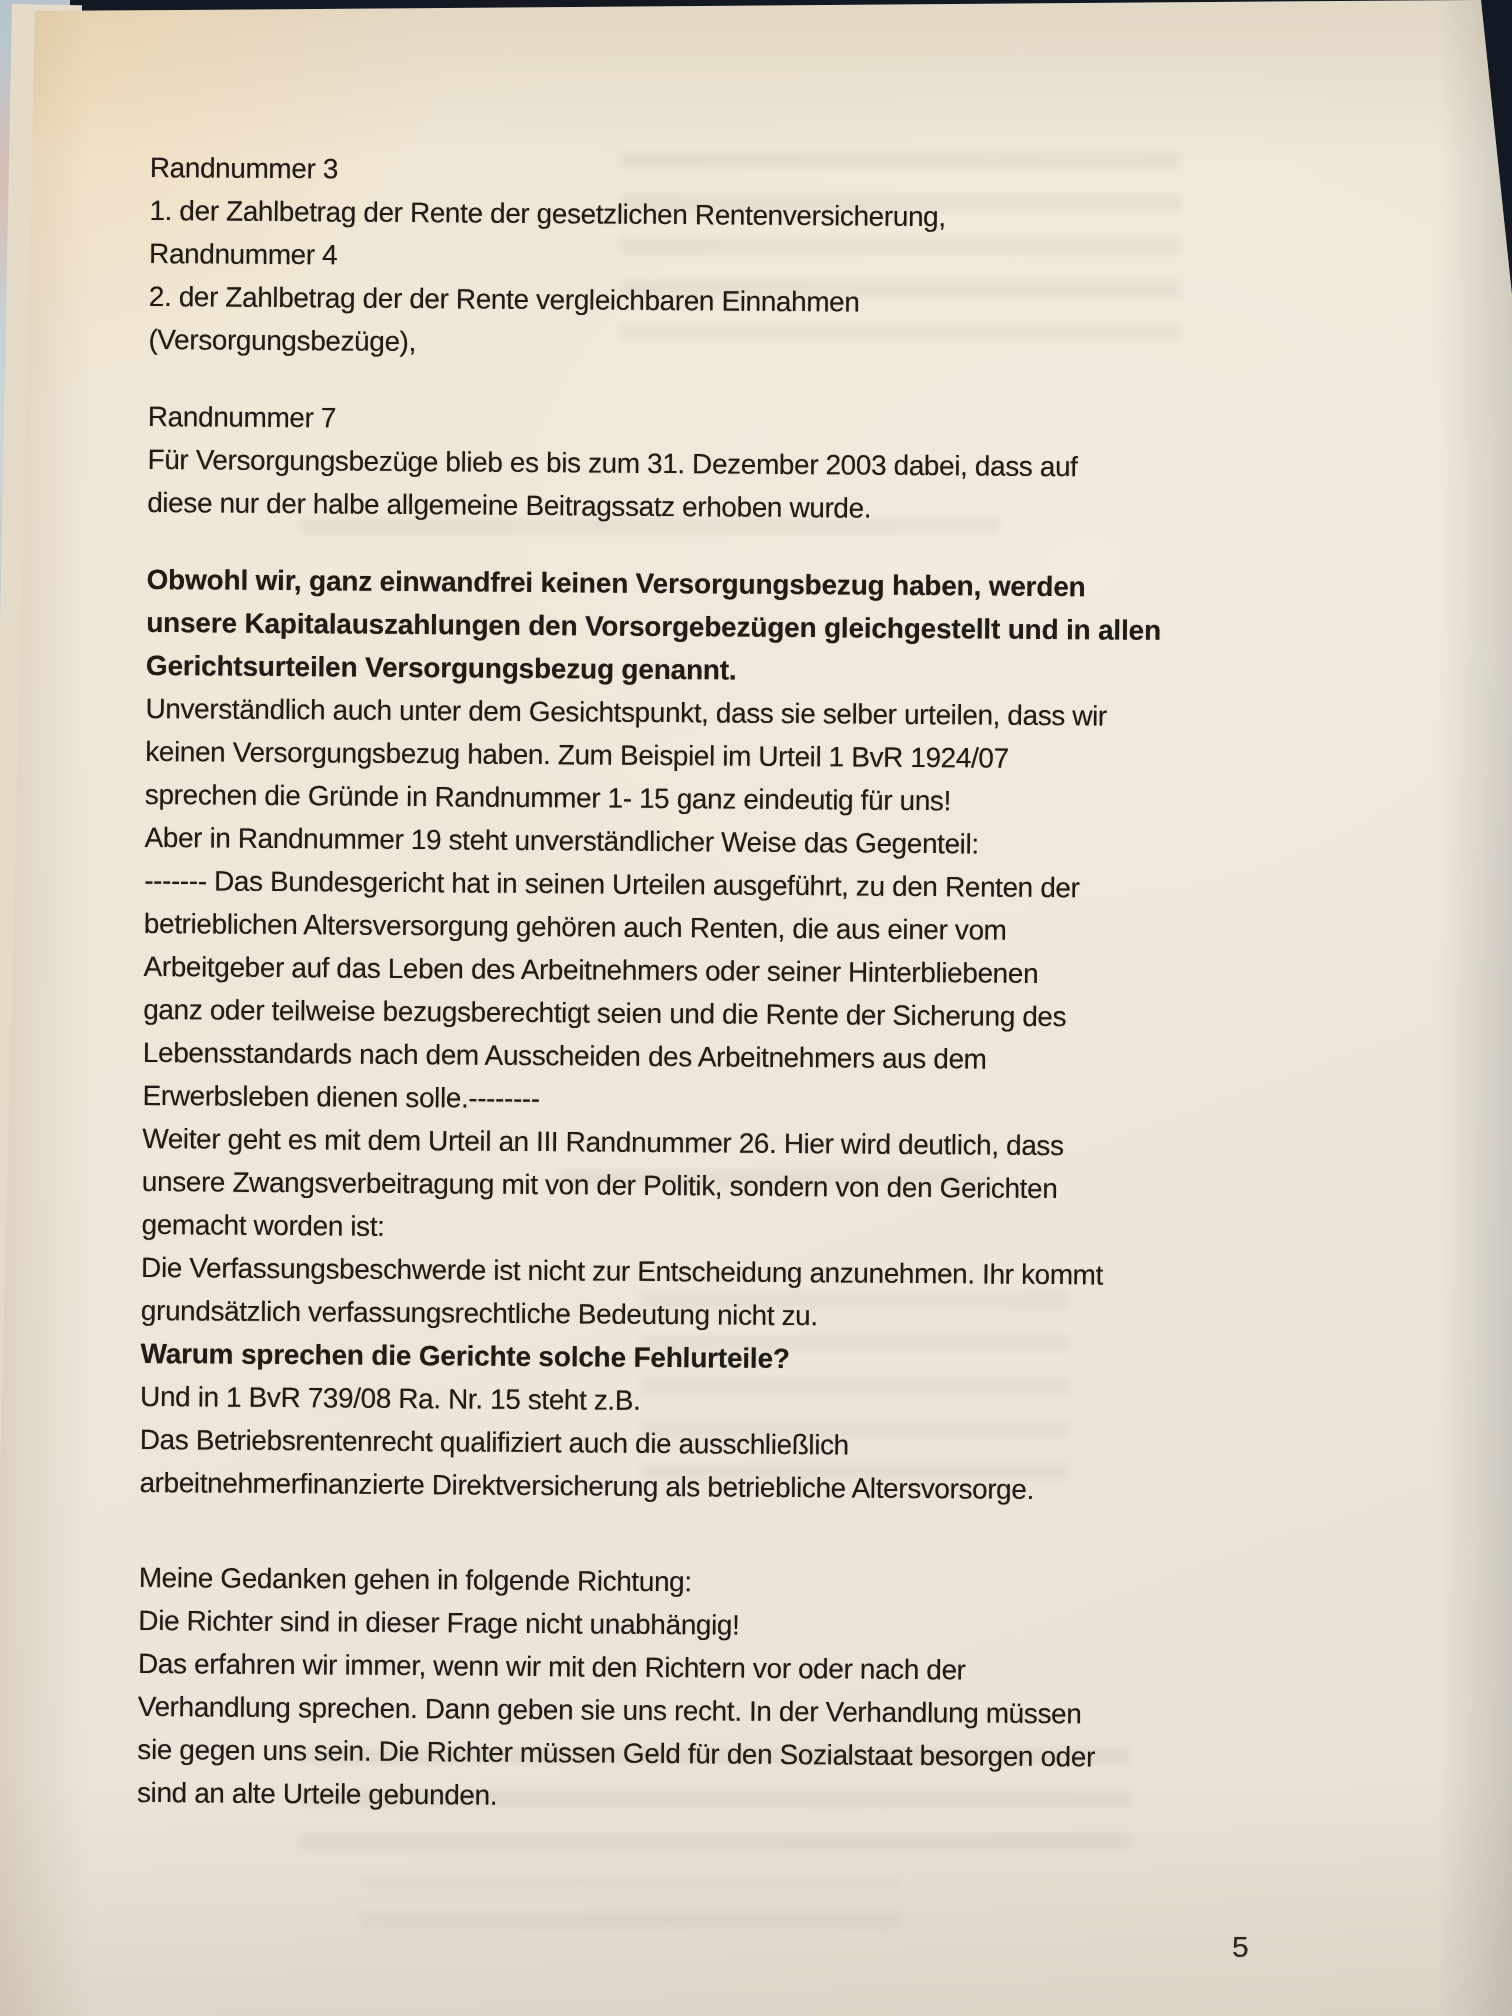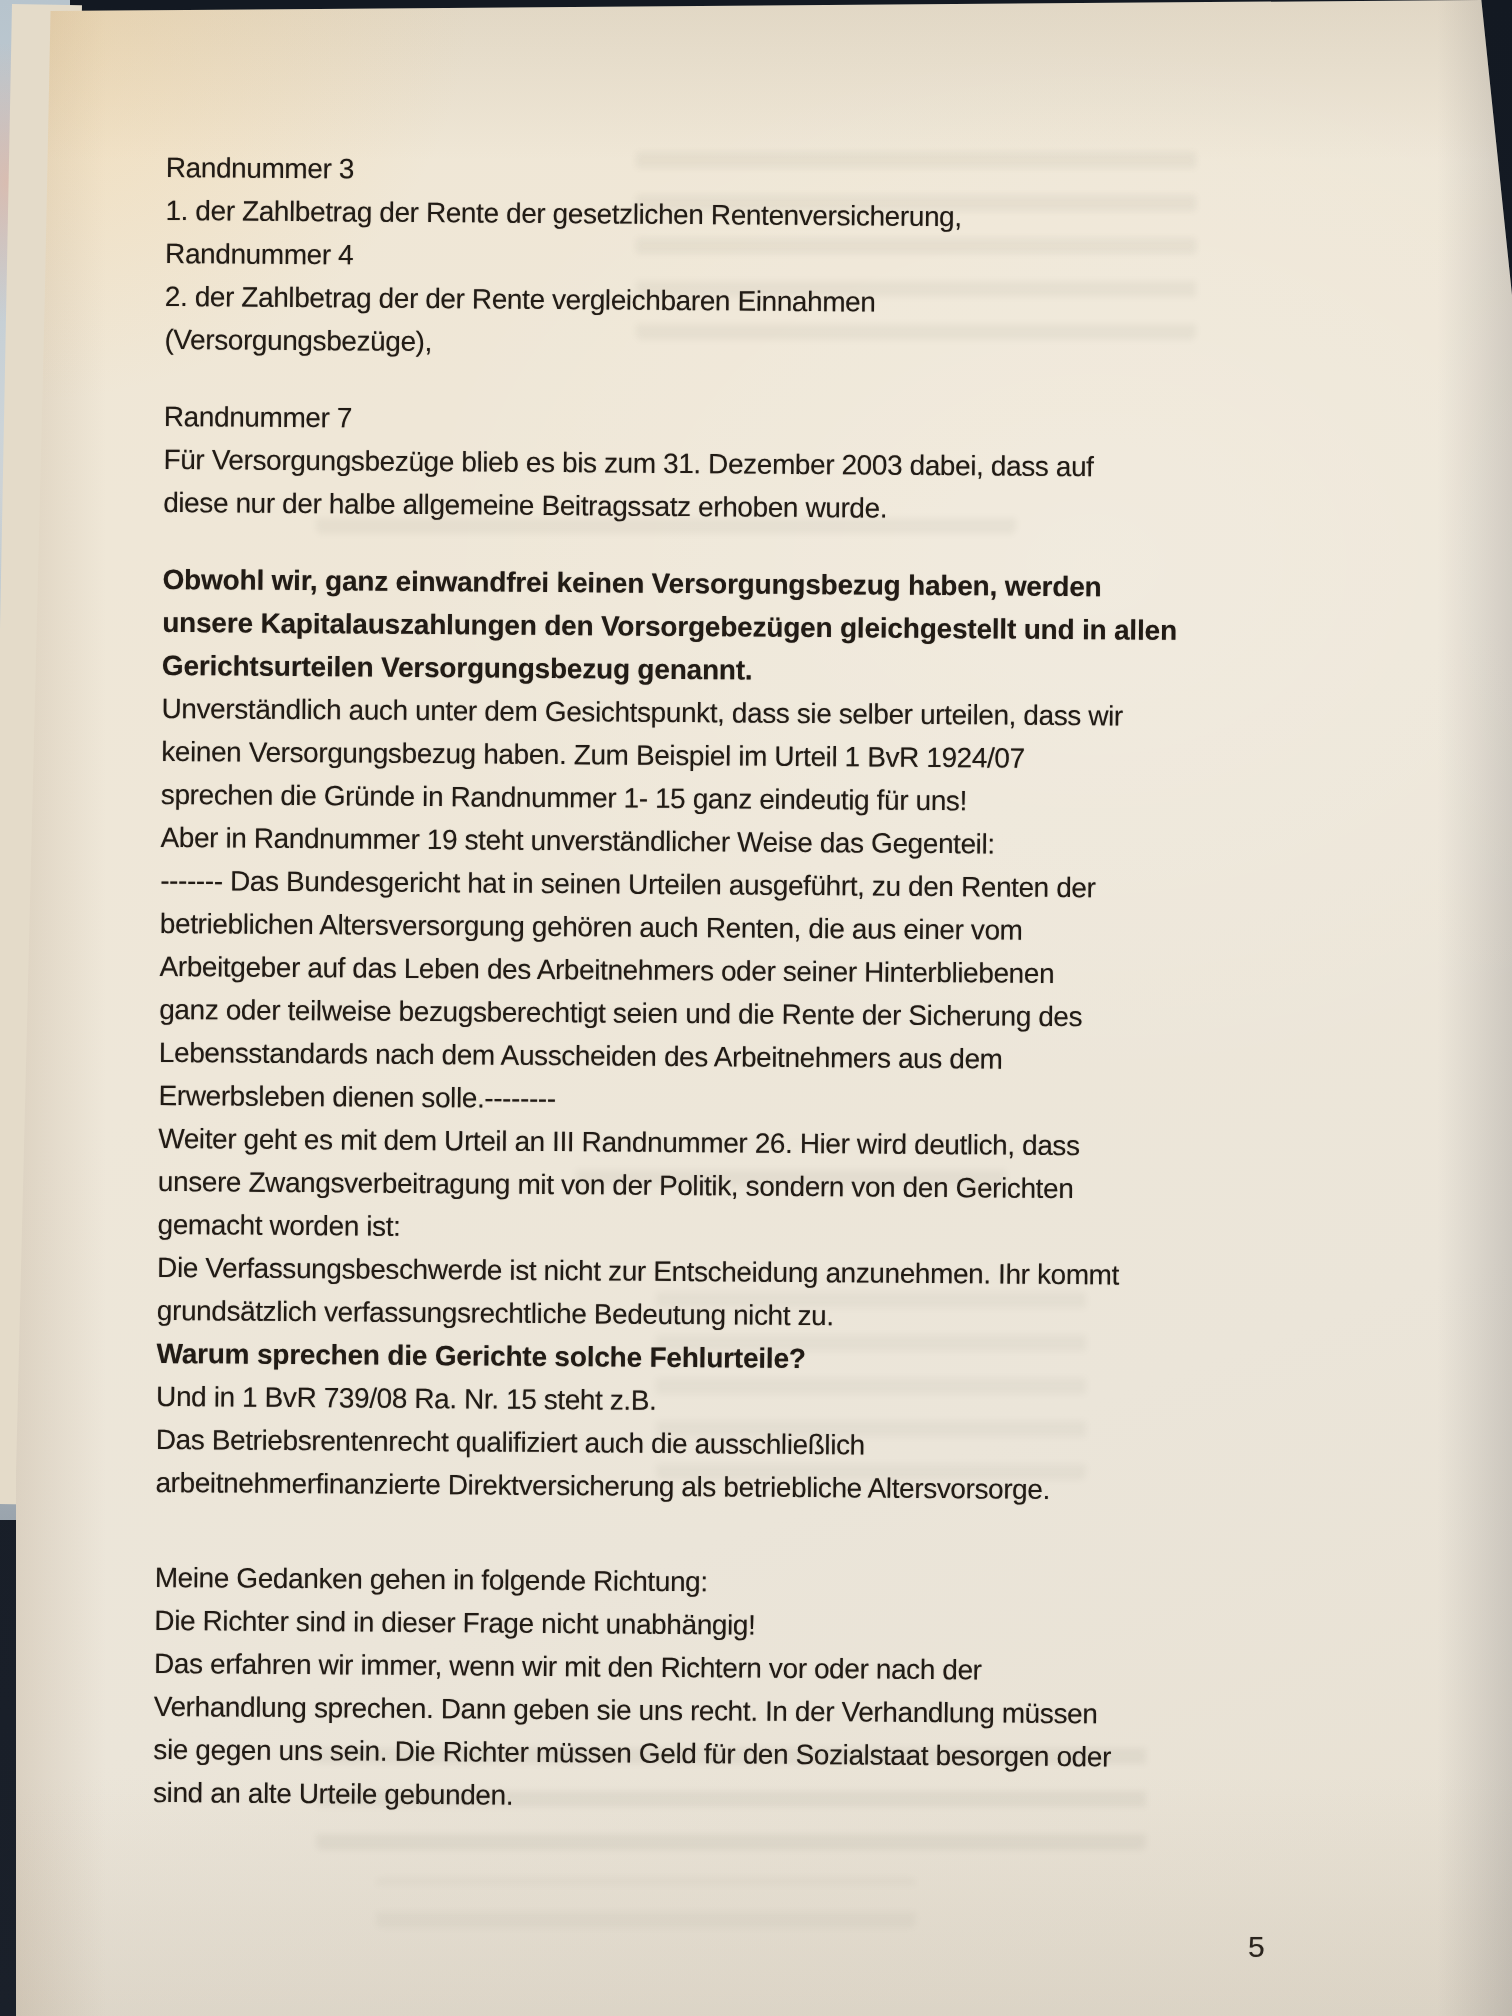--- a/index.html
+++ b/index.html
@@ -36,21 +36,20 @@
     position: absolute; inset: 0;
     clip-path: polygon(2.31% 0.55%, 97.95% 0%, 100% 14.63%, 100% 100%, 0% 100%, 0% 73.0%, 1.92% 14.88%);
     background:
       radial-gradient(1200px 900px at 72% 28%, rgba(255,255,255,0.16), rgba(255,255,255,0) 60%),
       radial-gradient(700px 620px at 0% 0%, rgba(243,196,120,0.30), rgba(243,196,120,0) 65%),
       linear-gradient(90deg,  rgba(142,116,86,0.18) 0%, rgba(142,116,86,0) 6%),
       linear-gradient(270deg, rgba(96,94,98,0.22) 0%,  rgba(96,94,98,0) 5%),
       linear-gradient(0deg,   rgba(110,95,75,0.10) 0%, rgba(110,95,75,0) 12%),
       linear-gradient(180deg, rgba(120,100,70,0.12) 0%, rgba(120,100,70,0) 8%),
       linear-gradient(160deg, #f0e7d5 0%, #eee7d9 45%, #ebe5d9 70%, #e7e0d2 100%);
-    margin-left: 16px;
   }
   
   .smudge {
     position: absolute;
     background: repeating-linear-gradient(0deg, #6e6e5e 0 16px, transparent 16px 43px);
     opacity: 0.07;
     filter: blur(3px);
     border-radius: 6px;
   }
   .smudge.s1 { left: 620px;  top: 150px;  width: 560px; height: 190px; }

